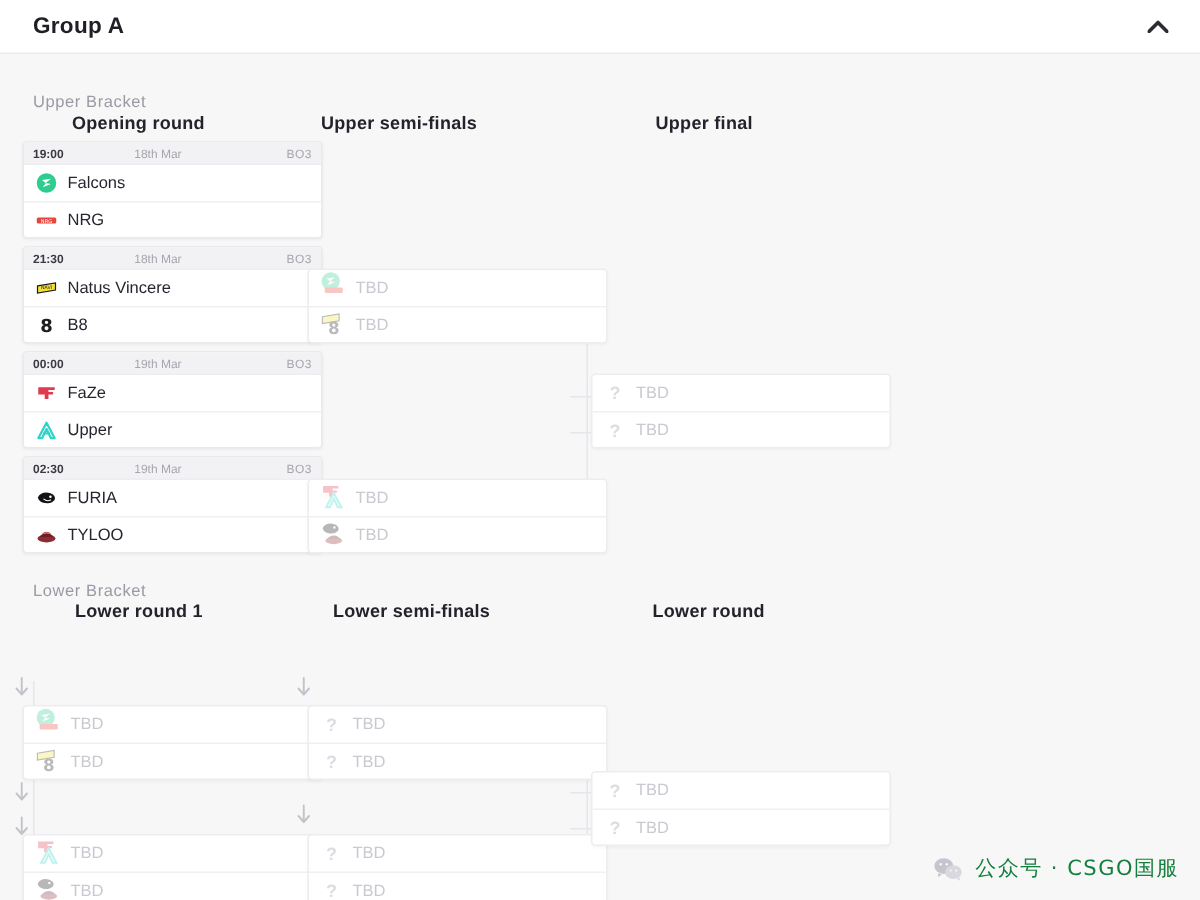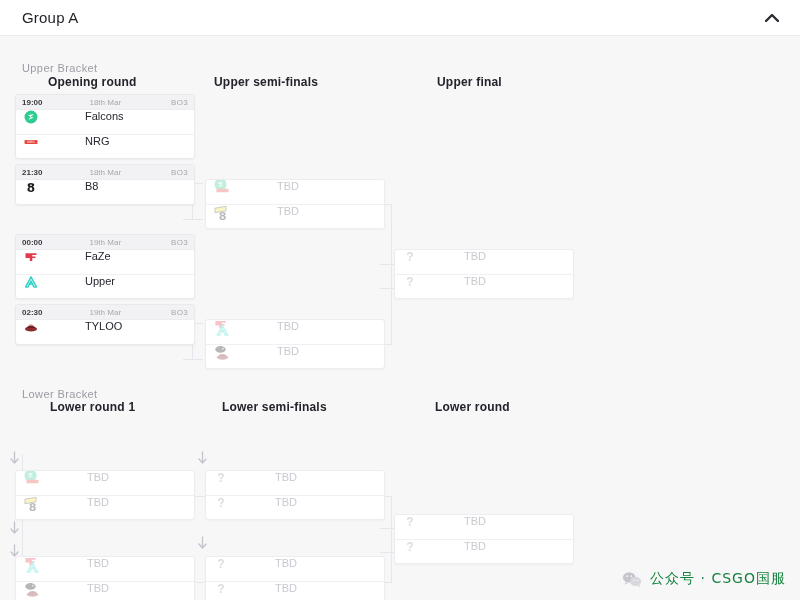--- a/index.html
+++ b/index.html
@@ -11,53 +11,53 @@
     position:relative;
   }
   
   .group-header{
     height:36px;background:#ffffff;
     display:flex;align-items:center;
     padding:0 18px 0 22px;
     border-bottom:1px solid #ececf0;
     box-sizing:border-box;
   }
-  .group-title{font-size:15px;font-weight:normal;letter-spacing:.2px;color:#1f1f26;}
+  .group-title{font-size:15px;font-weight:bold;letter-spacing:.2px;color:#1f1f26;}
   .spacer{flex:1;}
   .chevron{width:20px;height:20px;display:flex;align-items:center;justify-content:center;cursor:pointer;}
   .chevron svg{display:block;}
 
   
   .board{position:relative;width:800px;height:564px;}
   .section-label{
     position:absolute;font-size:11px;color:#9a9aa4;letter-spacing:.4px;margin-top:16px;
   }
   .round-title{
     position:absolute;font-size:12px;font-weight:bold;color:#23232b;letter-spacing:.2px;
   }
 
   
   .match{
-    position:absolute;width:180px;background:#ffffff;
+    position:absolute;width:200px;background:#ffffff;
     border:1px solid #e9e9ee;border-radius:3px;
     box-shadow:0 1px 2px rgba(30,30,40,.05);
     box-sizing:border-box;overflow:hidden;
   }
   .match-head{
     height:15px;background:#f2f2f4;
     display:flex;align-items:center;padding:0 6px;
     font-size:8px;color:#9a9aa4;box-sizing:border-box;
     border-bottom:1px solid #ededf1;
   }
   .m-time{font-weight:bold;color:#3a3a44;margin-right:4px;font-size:8px;}
   .m-date{font-size:8px;color:#a6a6b0;margin-left:43px;}
   .m-bo{margin-left:auto;font-size:8px;color:#a6a6b0;letter-spacing:.3px;}
   .team-row{
-    height:24px;display:flex;align-items:flex-start;padding:0 8px;
-    box-sizing:border-box;font-size:11px;color:#262630;gap:40px;
+    height:24px;display:flex;align-items:center;padding:0 8px;
+    box-sizing:border-box;font-size:11px;color:#262630;
   }
   .team-row + .team-row{border-top:1px solid #f0f0f3;}
   .logo{width:14px;height:14px;margin-right:7px;flex:0 0 14px;position:relative;}
   .logo svg{display:block;}
   .tname{white-space:nowrap;overflow:hidden;text-overflow:ellipsis;}
 
   
   .match.tbd .team-row{color:#c9c9d1;}
   .match.tbd{border-color:#ededf1;box-shadow:0 1px 2px rgba(30,30,40,.035);}
   .ghost{opacity:.30;}
@@ -190,20 +190,29 @@
 
   <div class="match" style="left:15px;top:128px;">
     <div class="match-head">
       <span class="m-time">21:30</span>
       <span class="m-date">18th Mar</span>
       <span class="m-bo">BO3</span>
     </div>
     <div class="team-row">
       <span class="logo">
         <svg width="14" height="14" viewBox="0 0 14 14">
+            <path d="M1 5.6 L13 3.6 L13 8.4 L1 10.4 Z" fill="#f3e03b" stroke="#1c1c20" stroke-width="0.8"></path>
+            <text x="7" y="7.9" font-size="3.2" fill="#1c1c20" text-anchor="middle" font-family="DejaVu Sans">NAVI</text>
+          </svg>
+      </span>
+      <span class="tname">Natus Vincere</span>
+    </div>
+    <div class="team-row">
+      <span class="logo">
+        <svg width="14" height="14" viewBox="0 0 14 14">
             <text x="7" y="11.5" font-size="12" font-weight="bold" fill="#1c1c20" text-anchor="middle" font-family="DejaVu Sans">8</text>
           </svg>
       </span>
       <span class="tname">B8</span>
     </div>
   </div>
 
   <div class="match" style="left:15px;top:198px;">
     <div class="match-head">
       <span class="m-time">00:00</span>
@@ -227,20 +236,30 @@
       </span>
       <span class="tname">Upper</span>
     </div>
   </div>
 
   <div class="match" style="left:15px;top:268px;">
     <div class="match-head">
       <span class="m-time">02:30</span>
       <span class="m-date">19th Mar</span>
       <span class="m-bo">BO3</span>
+    </div>
+    <div class="team-row">
+      <span class="logo">
+        <svg width="14" height="14" viewBox="0 0 14 14">
+            <path d="M1.2 6.6 C2.6 3.4 6.4 2.6 9.6 3.8 C11.8 4.6 13 6.2 12.6 7.6 C12 9.6 9 10.8 6 10.4 C3.4 10 1.6 8.6 1.2 6.6 Z" fill="#141418"></path>
+            <circle cx="9.6" cy="6.1" r="0.85" fill="#ffffff"></circle>
+            <path d="M5 7.6 C6.4 8.8 8.6 9 10 8.2" stroke="#ffffff" stroke-width="0.7" fill="none"></path>
+          </svg>
+      </span>
+      <span class="tname">FURIA</span>
     </div>
     <div class="team-row">
       <span class="logo">
         <svg width="14" height="14" viewBox="0 0 14 14">
             <ellipse cx="7" cy="9" rx="6" ry="2.6" fill="#8e2c33"></ellipse>
             <path d="M2.6 8 C3.4 4.6 10.6 4.6 11.4 8 Z" fill="#6d1f26"></path>
             <path d="M4.2 6.2 C5.6 4.4 8.4 4.4 9.8 6.2" stroke="#c1555c" stroke-width="0.7" fill="none"></path>
           </svg>
       </span>
       <span class="tname">TYLOO</span>

